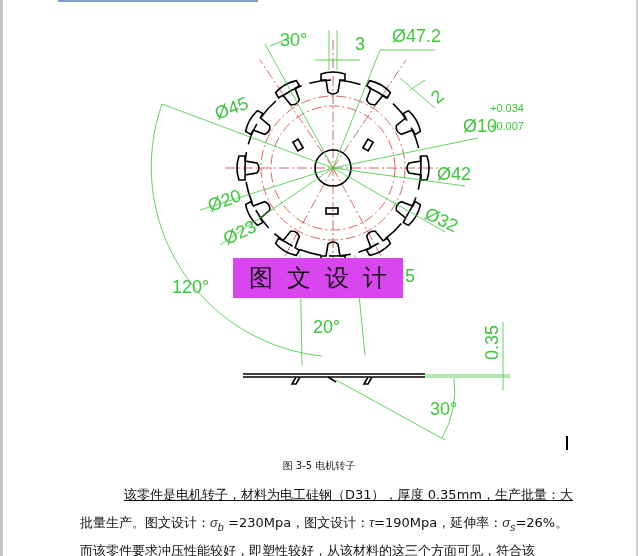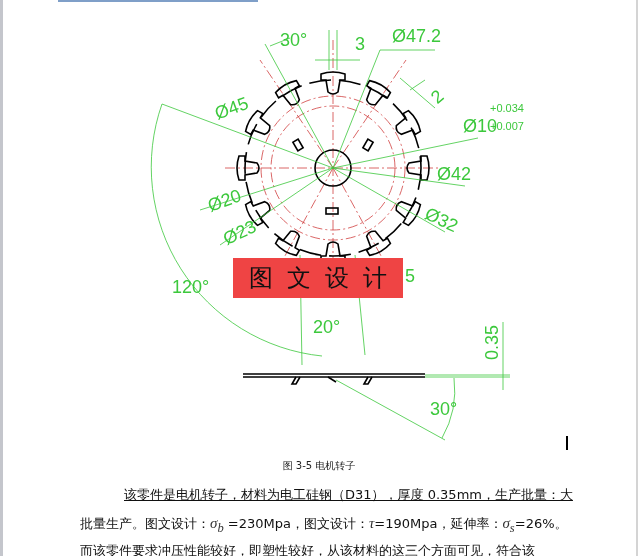--- a/index.html
+++ b/index.html
@@ -1,30 +1,30 @@
 <!DOCTYPE html>
 <html><head>
 <meta charset="utf-8">
 <style>
   html, body { margin:0; padding:0; background:#ffffff; }
   body { width:638px; height:556px; position:relative; overflow:hidden; font-family:"DejaVu Sans", sans-serif; }
   .left-edge { position:absolute; left:0; top:0; width:3px; height:556px; background:#c4c6cc; }
   .right-edge { position:absolute; right:0; top:0; width:2px; height:556px; background:#d4d4d4; }
   .top-bar { position:absolute; left:58px; top:0; width:200px; height:2px; background:#7f9fc8; }
   .drawing { position:absolute; left:0; top:0; width:638px; height:456px; }
-  .watermark { position:absolute; left:233px; top:258px; width:170px; height:40px; background:#ef4444;
+  .watermark { position:absolute; left:233px; top:258px; width:170px; height:40px; background:#d946ef;
     display:flex; align-items:center; justify-content:center; letter-spacing:14px;
     font-family:"DejaVu Serif", serif; font-size:24px; color:#111; padding-left:14px; box-sizing:border-box; }
   .cursor { position:absolute; left:566px; top:436px; width:2px; height:14px; background:#000; }
   .caption { position:absolute; left:0; width:638px; top:459px; text-align:center; font-size:10px; color:#222; }
   .para { position:absolute; left:80px; width:478px; font-size:13px; color:#111; line-height:28px; }
   .p1 { top:481px; text-indent:44px; white-space:nowrap;text-decoration:underline; }
   .p2 { top:509px; white-space:nowrap; }
   .p3 { top:537px; white-space:nowrap; }
-  .sym { font-style:italic; font-family:Liberation Serif, serif; font-size:15px; color:#333;margin-top:48px; }
+  .sym { font-style:italic; font-family:Liberation Sans, sans-serif; font-size:13px; color:#333;margin-top:48px; }
   .dim { font-family:"Liberation Sans Narrow", "Liberation Sans", sans-serif; fill:#3cc83c; }
 </style>
 </head>
 <body>
 
 <div class="left-edge"></div>
 <div class="right-edge"></div>
 <div class="top-bar"></div>
 
 <svg class="drawing" viewBox="0 0 638 456" xmlns="http://www.w3.org/2000/svg">

